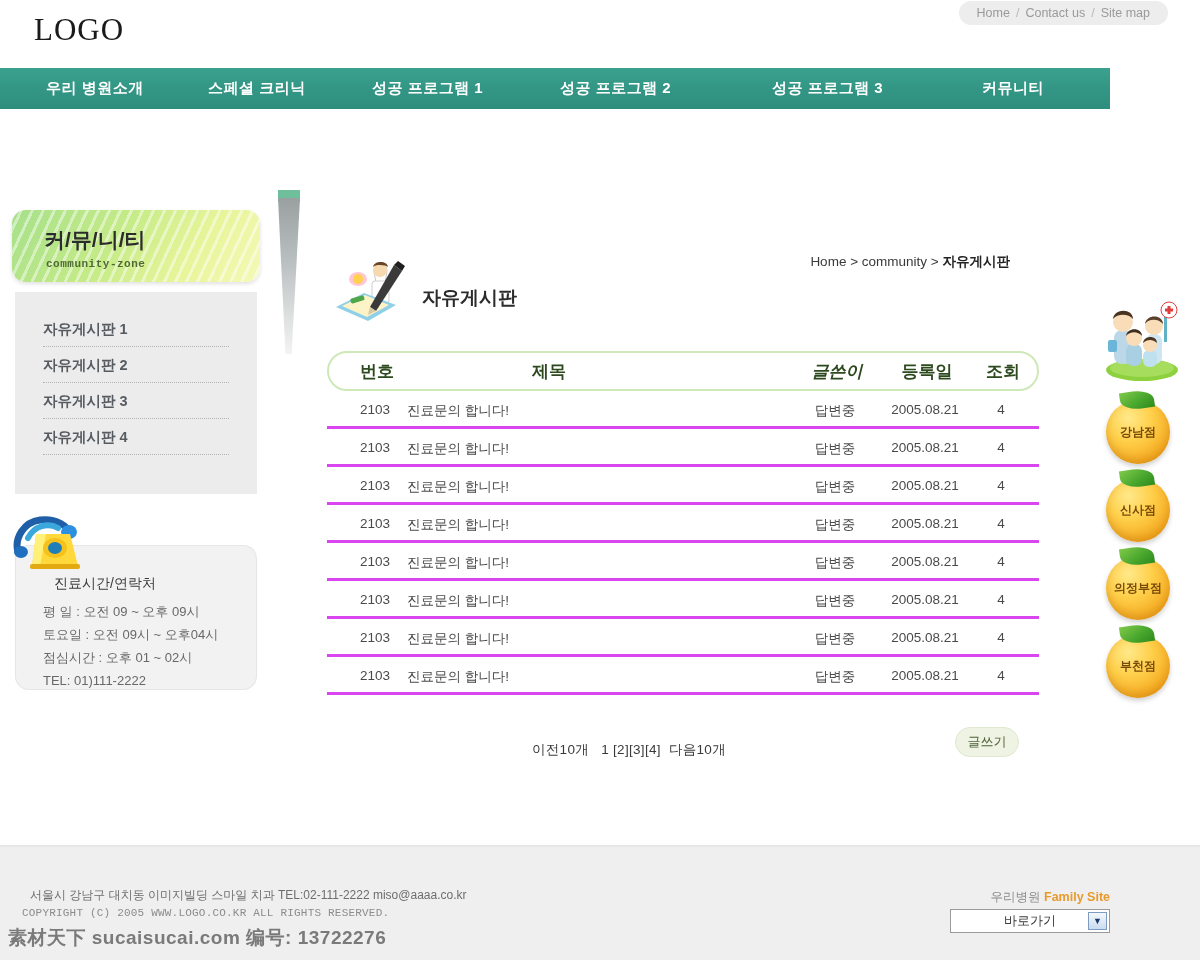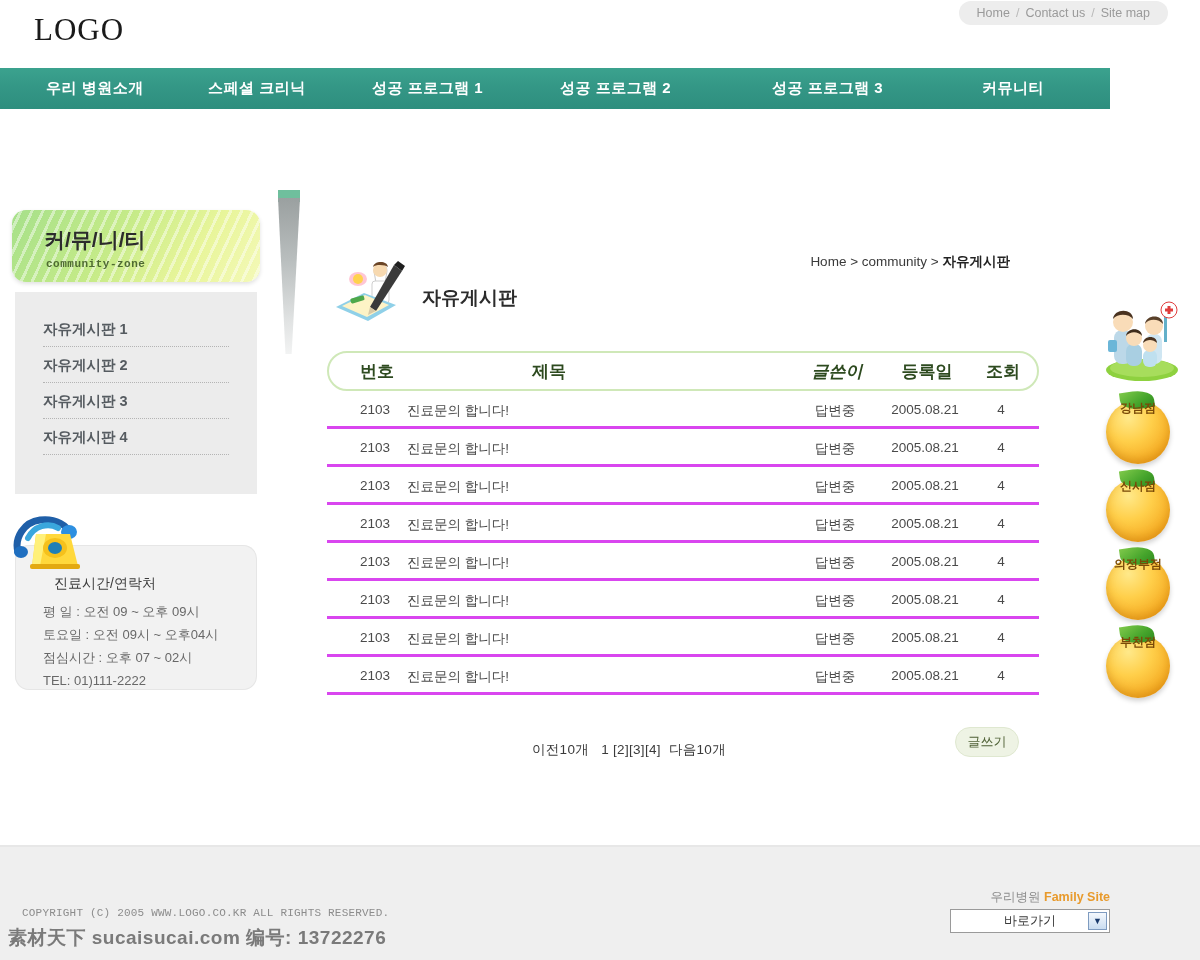--- a/index.html
+++ b/index.html
@@ -236,21 +236,21 @@
     font-size:13px; color:#4f6135; cursor:pointer;
   }
 
   
   .rightbar { position:absolute; left:1102px; top:300px; width:96px; height:400px; }
   .family-img { position:absolute; left:0; top:0; width:80px; height:82px; }
   .orange {
     position:absolute; left:4px; width:64px; height:64px; border-radius:50%;
     background: radial-gradient(circle at 35% 28%, #ffe98a 0%, #ffcf4a 38%, #f5a81f 78%, #e08f12 100%);
     box-shadow: 0 3px 5px rgba(0,0,0,.18), inset 0 -4px 8px rgba(180,110,10,.35);
-    display:flex; justify-content:center;
+    display:flex; align-items:center; justify-content:center;
     font-size:12px; font-weight:bold; color:#7a4a08; cursor:pointer;
   }
   .orange:nth-of-type(1){ top:100px; }
   .orange:nth-of-type(2){ top:178px; }
   .orange:nth-of-type(3){ top:256px; }
   .orange:nth-of-type(4){ top:334px; }
   .orange .leaf {
     position:absolute; left:14px; top:-9px; width:34px; height:18px;
     background: linear-gradient(150deg,#7fc94a 0%, #46a52c 60%, #2f8a1f 100%);
     border-radius: 0 60% 0 60%;
@@ -341,21 +341,21 @@
     <div class="mi">자유게시판 2</div>
     <div class="mi">자유게시판 3</div>
     <div class="mi">자유게시판 4</div>
   </div>
 
   <div class="info-box">
     <div class="info-title">진료시간/연락처</div>
     <div class="info-lines">
       <div>평  일 : 오전 09 ~ 오후 09시</div>
       <div>토요일 : 오전 09시 ~ 오후04시</div>
-      <div>점심시간 : 오후 07 ~ 02시</div>
+      <div>점심시간 : 오후 01 ~ 02시</div>
       <div>TEL: 01)111-2222</div>
     </div>
   </div>
 
   <svg class="phone-icon" viewBox="0 0 74 60">
     <path d="M6 40 C2 26 12 10 28 8 C44 6 56 14 58 22" stroke="#1f5fa8" stroke-width="7" fill="none" stroke-linecap="round"></path>
     <ellipse cx="9" cy="40" rx="7" ry="6" fill="#1f6fc0"></ellipse>
     <ellipse cx="57" cy="20" rx="8" ry="7" fill="#2d8fe0"></ellipse>
     <path d="M16 26 C22 14 36 10 46 16" stroke="#3aa7dd" stroke-width="6" fill="none" stroke-linecap="round"></path>
     <path d="M24 22 L58 22 L66 54 L20 54 Z" fill="#ffd83c"></path>
@@ -505,20 +505,21 @@
       <span class="lbl">의정부점</span>
     </div>
     <div class="orange">
       <span class="leaf"></span>
       <span class="lbl">부천점</span>
     </div>
   </div>
 
   <div class="footer-rule"></div>
   <div class="footer">
+    <div class="f-addr">서울시 강남구 대치동 이미지빌딩 스마일 치과   TEL:02-111-2222  miso@aaaa.co.kr</div>
     <div class="f-copy">COPYRIGHT (C) 2005 WWW.LOGO.CO.KR   ALL RIGHTS RESERVED.</div>
     <div class="watermark">素材天下 sucaisucai.com  编号: 13722276</div>
     <div class="f-family">
       <span class="k">우리병원</span>
       <span class="e">Family Site</span>
     </div>
     <div class="f-select">
       <span>바로가기</span>
       <span class="arrow">▼</span>
     </div>

